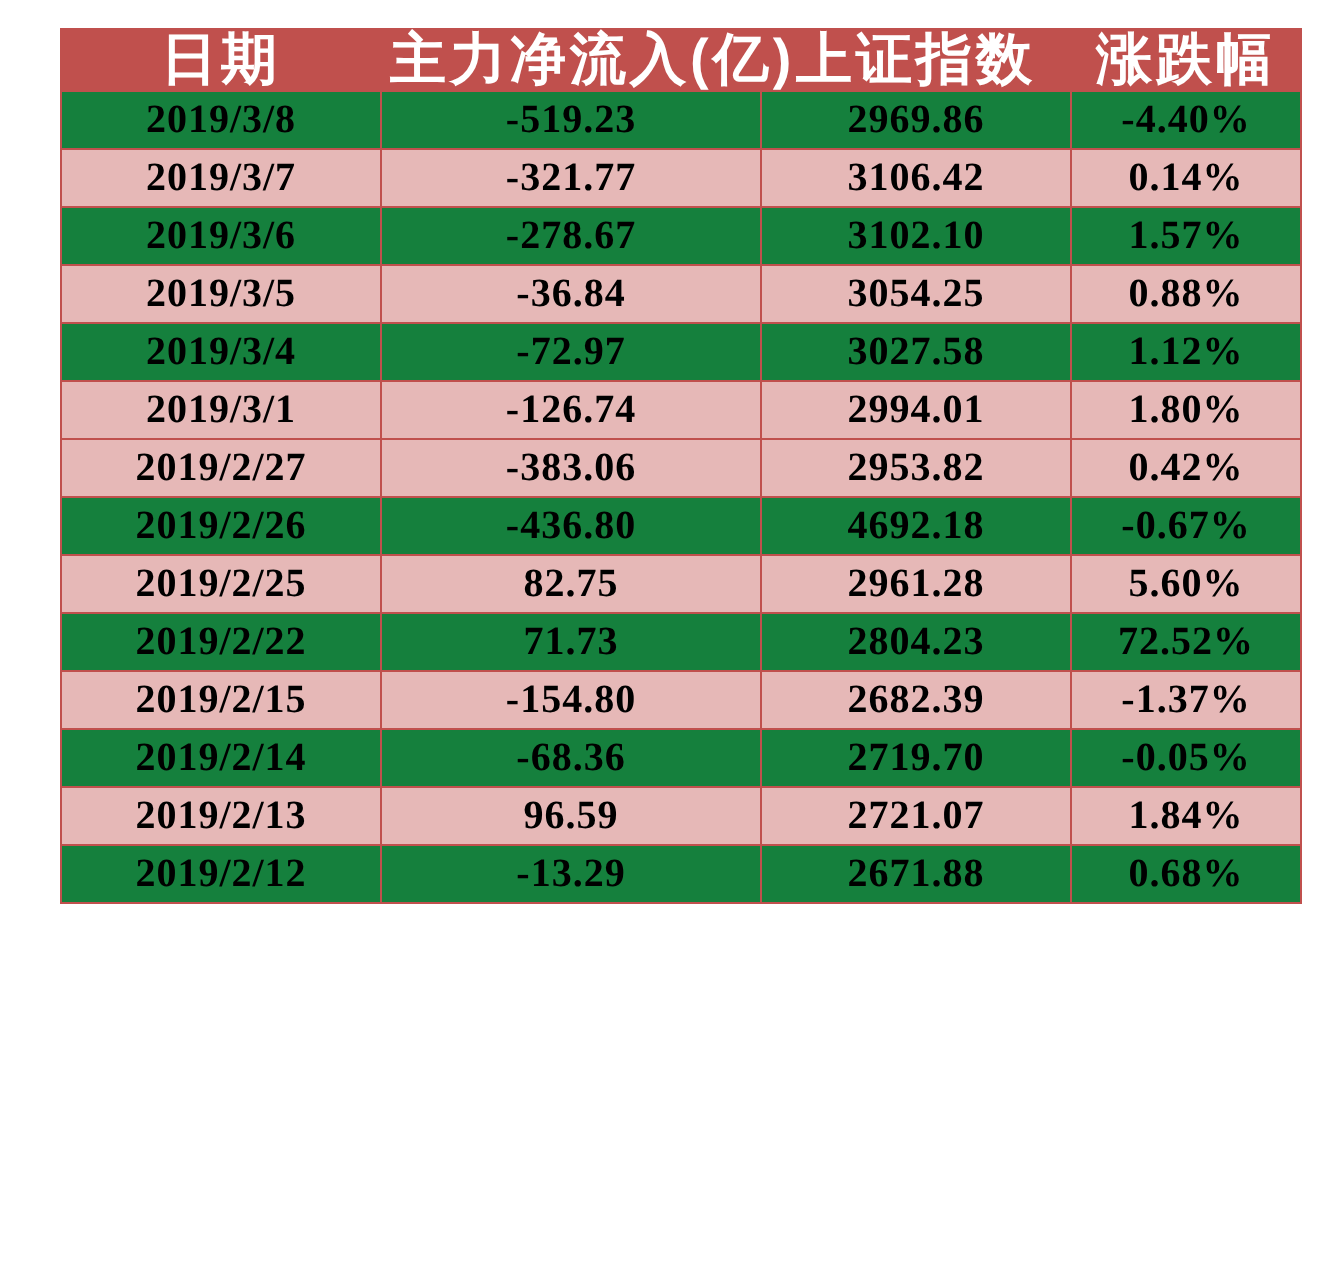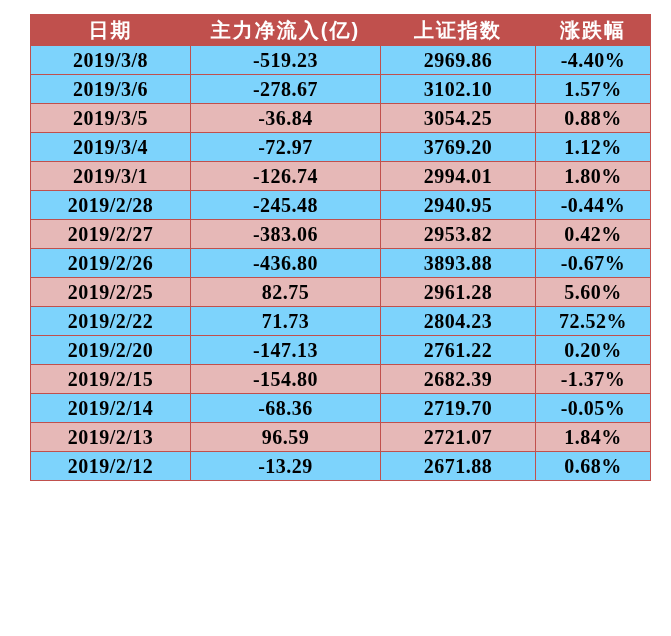--- a/index.html
+++ b/index.html
@@ -31,27 +31,27 @@
     height: 28px;
     line-height: 28px;
     padding: 0 4px;
     white-space: nowrap;
     letter-spacing: 0.5px;
   }
   table.data-table thead th {
     background: #c0504d;
     color: #ffffff;
     font-family: "Liberation Sans", sans-serif;
-    font-size: 20px;
+    font-size: 28px;
     letter-spacing: 2px;
     height: 30px;
     line-height: 30px;
   }
   tbody tr.row-odd td {
-    background: #7dd3fc;
+    background: #15803d;
     color: #000000;
   }
   tbody tr.row-even td {
     background: #e6b8b7;
     color: #000000;
   }
   td.col-date, td.col-index {
     font-family: "Liberation Serif", serif;
   }
   td.col-flow, td.col-chg {
@@ -81,79 +81,73 @@
         <th>涨跌幅</th>
       </tr>
     </thead>
     <tbody id="table-body">
         <tr class="row-odd">
           <td class="col-date">2019/3/8</td>
           <td class="col-flow">-519.23</td>
           <td class="col-index">2969.86</td>
           <td class="col-chg">-4.40%</td>
         </tr>
+        <tr class="row-even">
+          <td class="col-date">2019/3/7</td>
+          <td class="col-flow">-321.77</td>
+          <td class="col-index">3106.42</td>
+          <td class="col-chg">0.14%</td>
+        </tr>
         <tr class="row-odd">
           <td class="col-date">2019/3/6</td>
           <td class="col-flow">-278.67</td>
           <td class="col-index">3102.10</td>
           <td class="col-chg">1.57%</td>
         </tr>
         <tr class="row-even">
           <td class="col-date">2019/3/5</td>
           <td class="col-flow">-36.84</td>
           <td class="col-index">3054.25</td>
           <td class="col-chg">0.88%</td>
         </tr>
         <tr class="row-odd">
           <td class="col-date">2019/3/4</td>
           <td class="col-flow">-72.97</td>
-          <td class="col-index">3769.20</td>
+          <td class="col-index">3027.58</td>
           <td class="col-chg">1.12%</td>
         </tr>
         <tr class="row-even">
           <td class="col-date">2019/3/1</td>
           <td class="col-flow">-126.74</td>
           <td class="col-index">2994.01</td>
           <td class="col-chg">1.80%</td>
-        </tr>
-        <tr class="row-odd">
-          <td class="col-date">2019/2/28</td>
-          <td class="col-flow">-245.48</td>
-          <td class="col-index">2940.95</td>
-          <td class="col-chg">-0.44%</td>
         </tr>
         <tr class="row-even">
           <td class="col-date">2019/2/27</td>
           <td class="col-flow">-383.06</td>
           <td class="col-index">2953.82</td>
           <td class="col-chg">0.42%</td>
         </tr>
         <tr class="row-odd">
           <td class="col-date">2019/2/26</td>
           <td class="col-flow">-436.80</td>
-          <td class="col-index">3893.88</td>
+          <td class="col-index">4692.18</td>
           <td class="col-chg">-0.67%</td>
         </tr>
         <tr class="row-even">
           <td class="col-date">2019/2/25</td>
           <td class="col-flow">82.75</td>
           <td class="col-index">2961.28</td>
           <td class="col-chg">5.60%</td>
         </tr>
         <tr class="row-odd">
           <td class="col-date">2019/2/22</td>
           <td class="col-flow">71.73</td>
           <td class="col-index">2804.23</td>
           <td class="col-chg">72.52%</td>
-        </tr>
-        <tr class="row-odd">
-          <td class="col-date">2019/2/20</td>
-          <td class="col-flow">-147.13</td>
-          <td class="col-index">2761.22</td>
-          <td class="col-chg">0.20%</td>
         </tr>
         <tr class="row-even">
           <td class="col-date">2019/2/15</td>
           <td class="col-flow">-154.80</td>
           <td class="col-index">2682.39</td>
           <td class="col-chg">-1.37%</td>
         </tr>
         <tr class="row-odd">
           <td class="col-date">2019/2/14</td>
           <td class="col-flow">-68.36</td>

